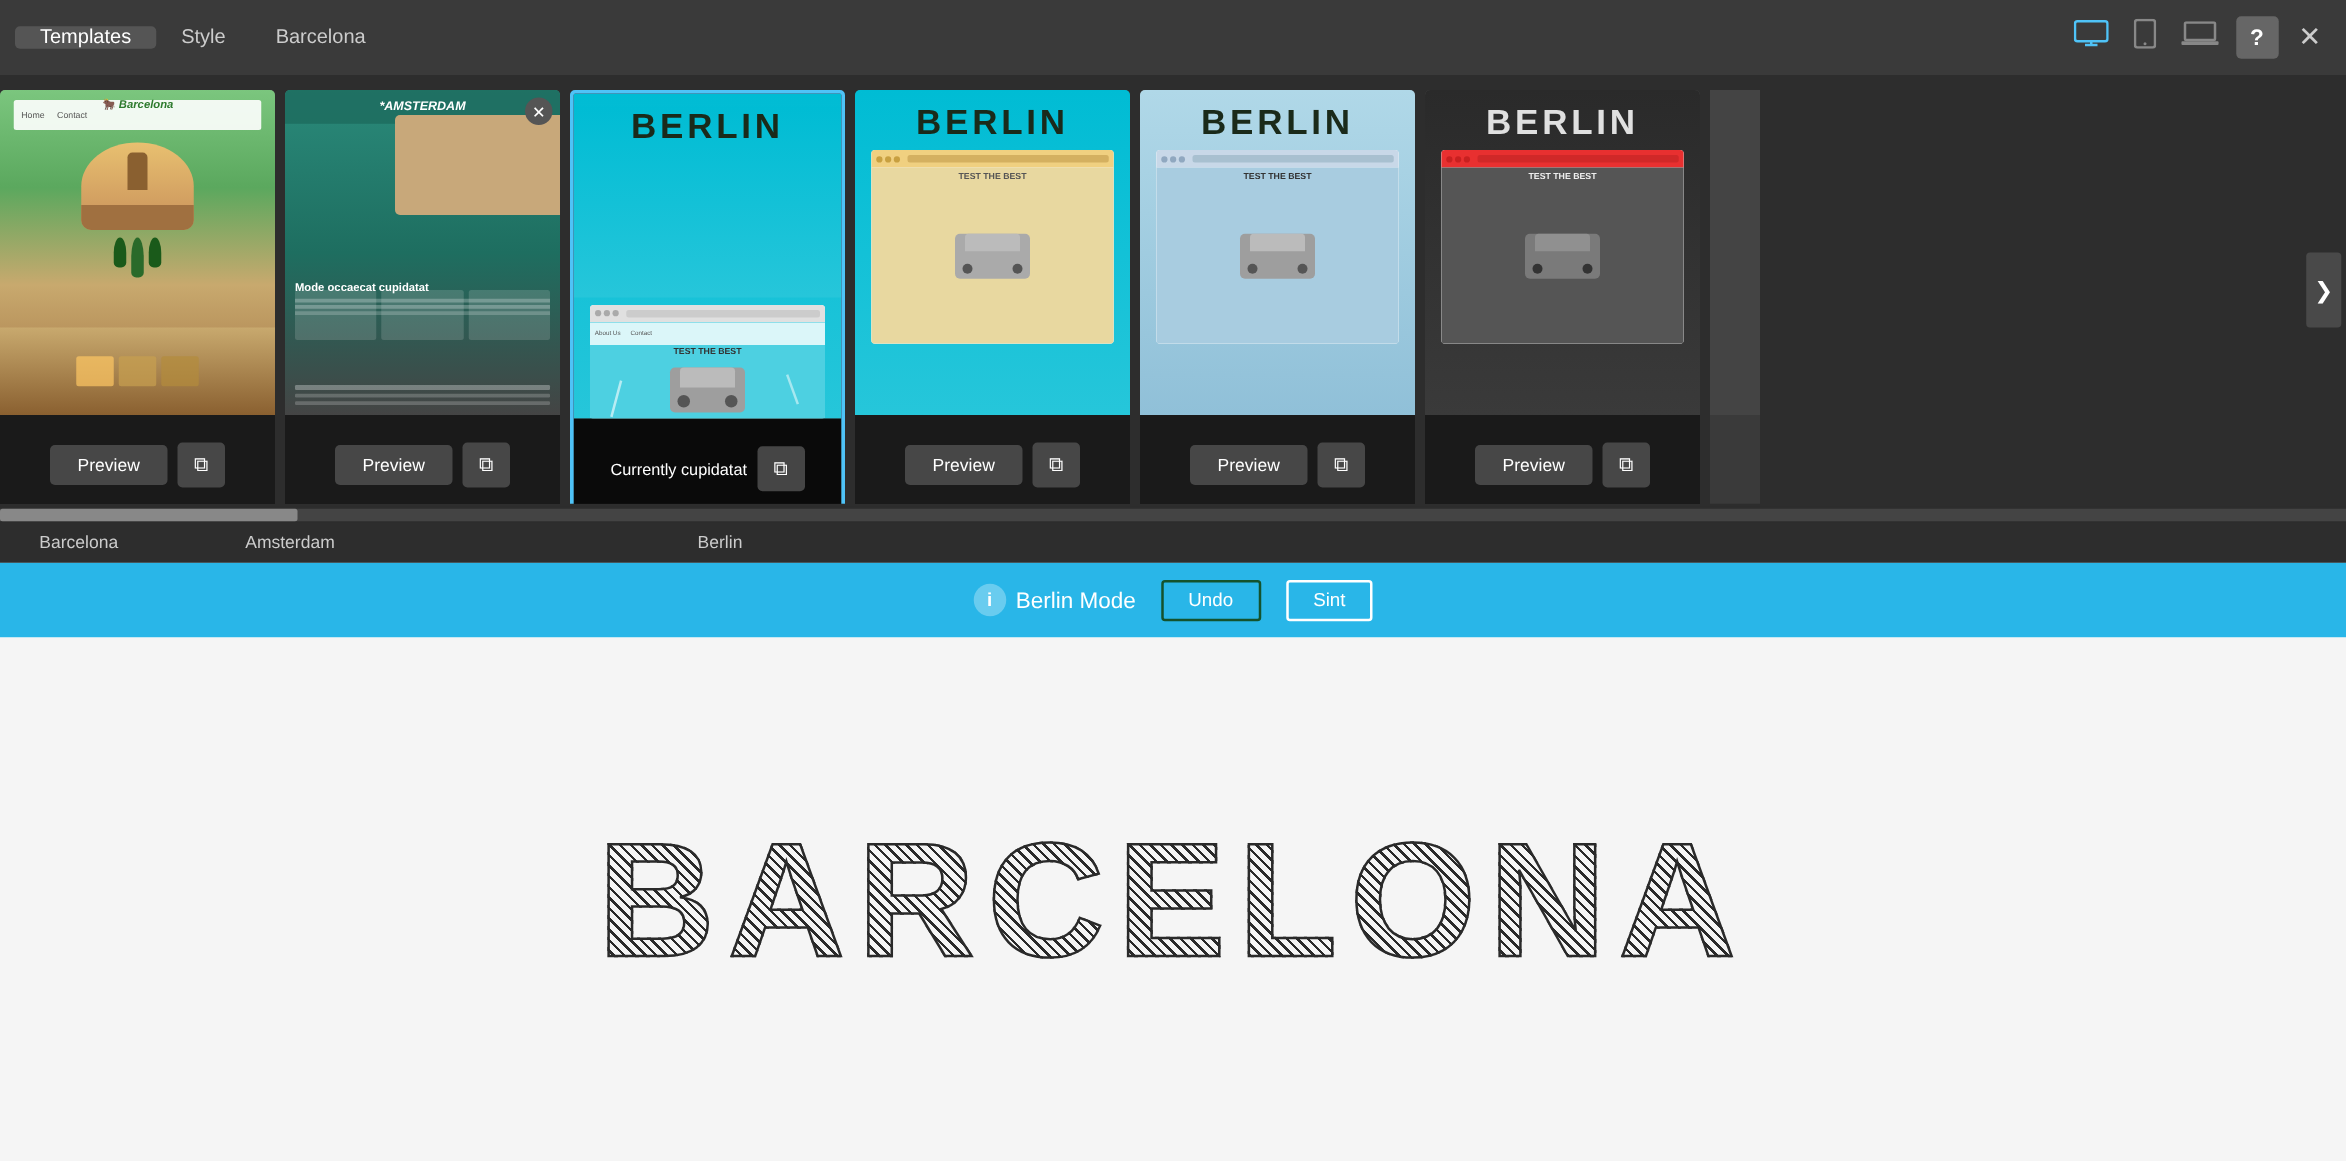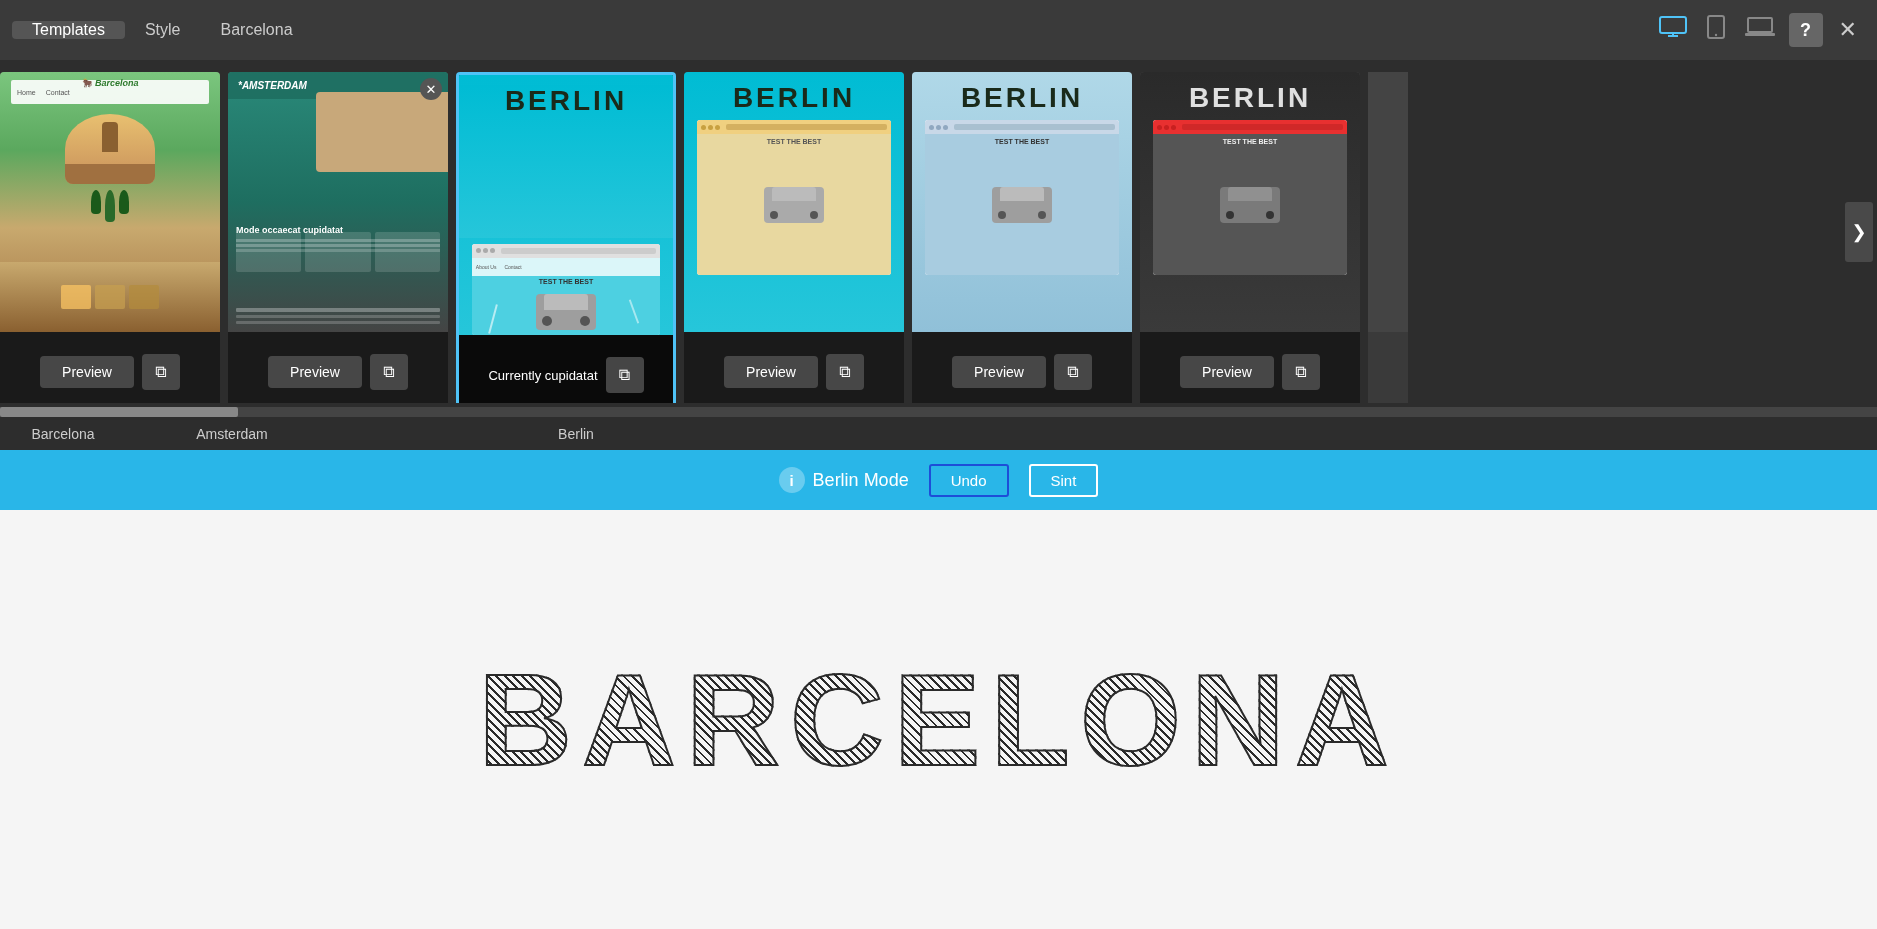--- a/index.html
+++ b/index.html
@@ -186,20 +186,21 @@
       height: 100%;
       position: relative;
     }
     .thumb-amsterdam .title-area {
       background: rgba(30,110,96,0.9);
       padding: 8px 10px;
       color: #fff;
       font-size: 10px;
       font-weight: bold;
       font-style: italic;
+      text-align: center;
     }
     .thumb-amsterdam .hand-img {
       width: 60%;
       height: 80px;
       background: #c8a87a;
       position: absolute;
       right: 0;
       top: 20px;
       border-radius: 4px 0 0 4px;
     }
@@ -405,21 +406,21 @@
       background: rgba(255,255,255,0.3);
       color: #fff;
       display: flex;
       align-items: center;
       justify-content: center;
       font-size: 15px;
       font-weight: bold;
     }
     .undo-btn {
       background: transparent;
-      border: 2px solid #1d4ed8;
+      border: 2px solid #14532d;
       color: #fff;
       padding: 6px 20px;
       font-size: 15px;
       border-radius: 3px;
       cursor: pointer;
     }
     .save-btn {
       background: transparent;
       border: 2px solid #fff;
       color: #fff;

